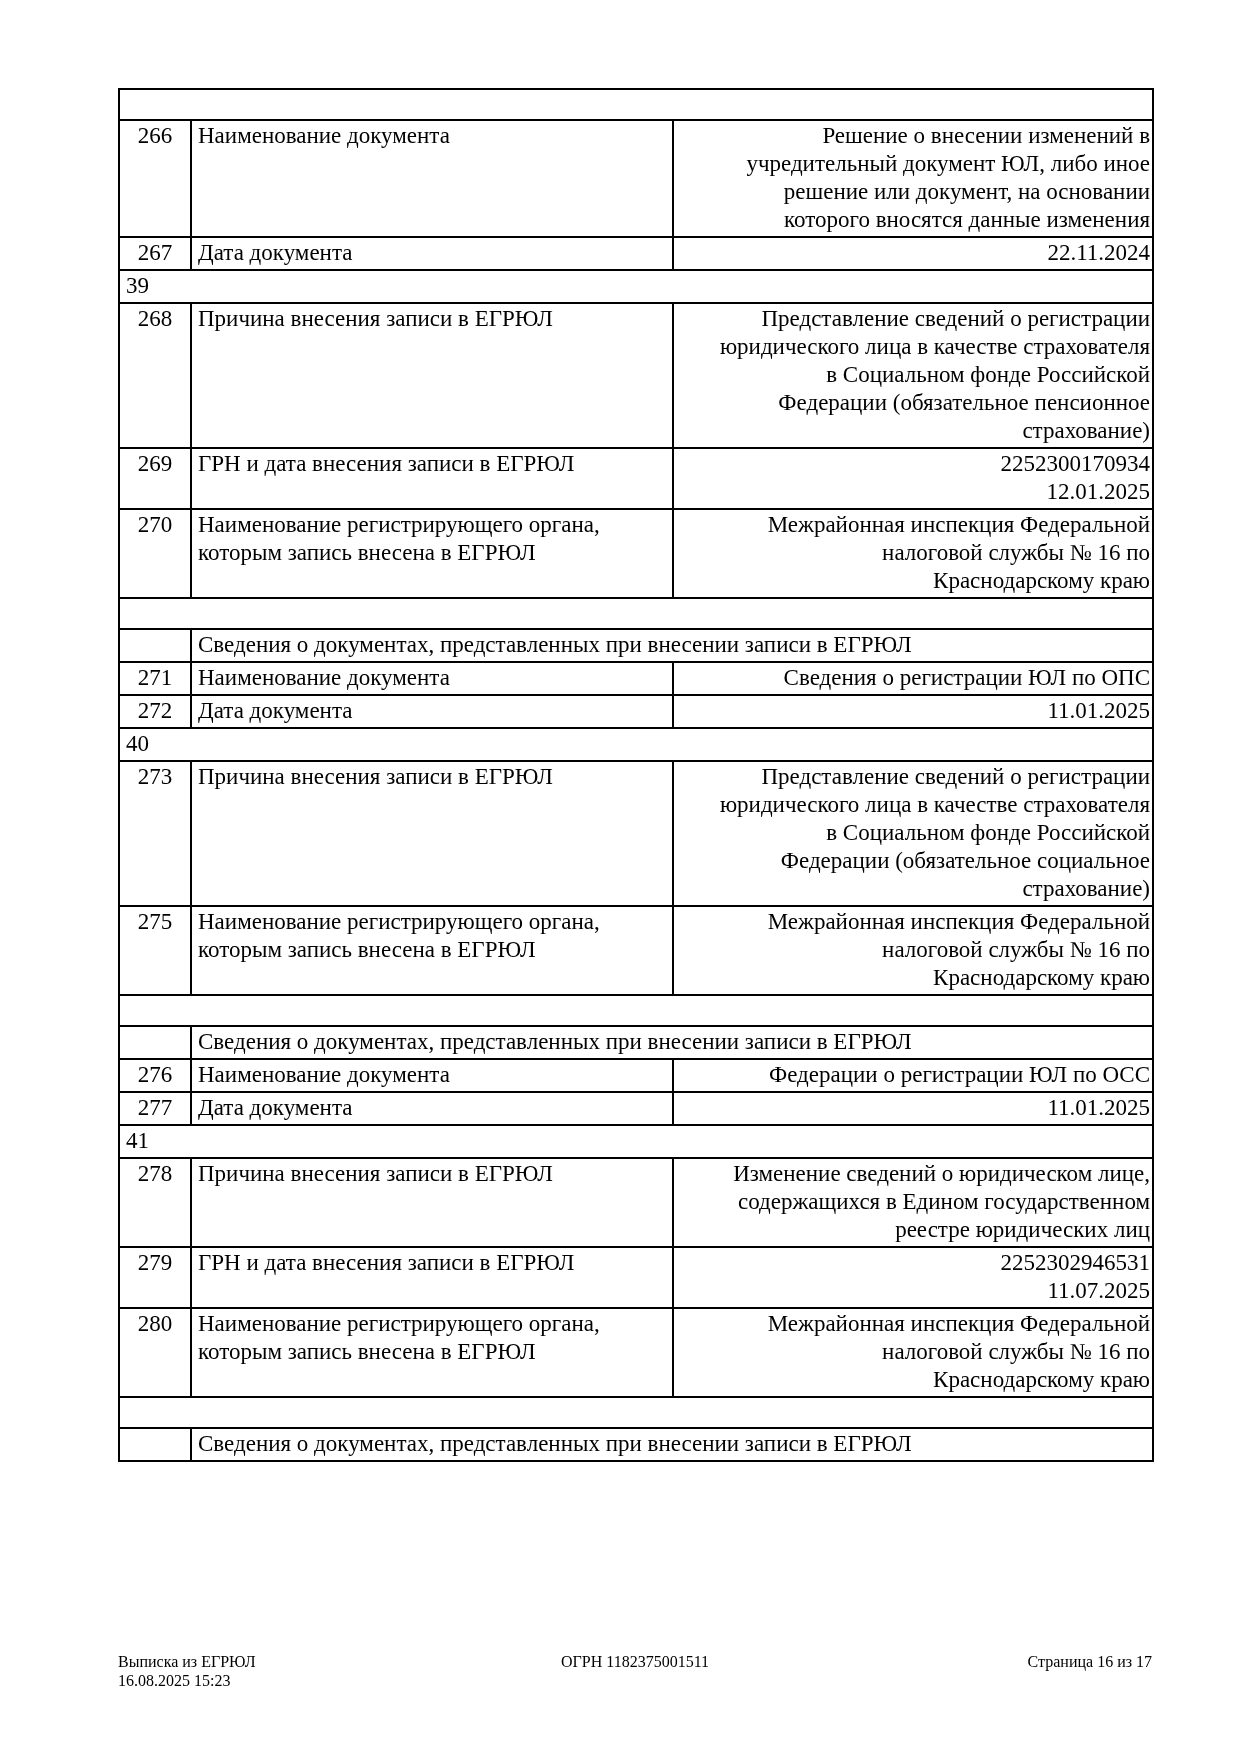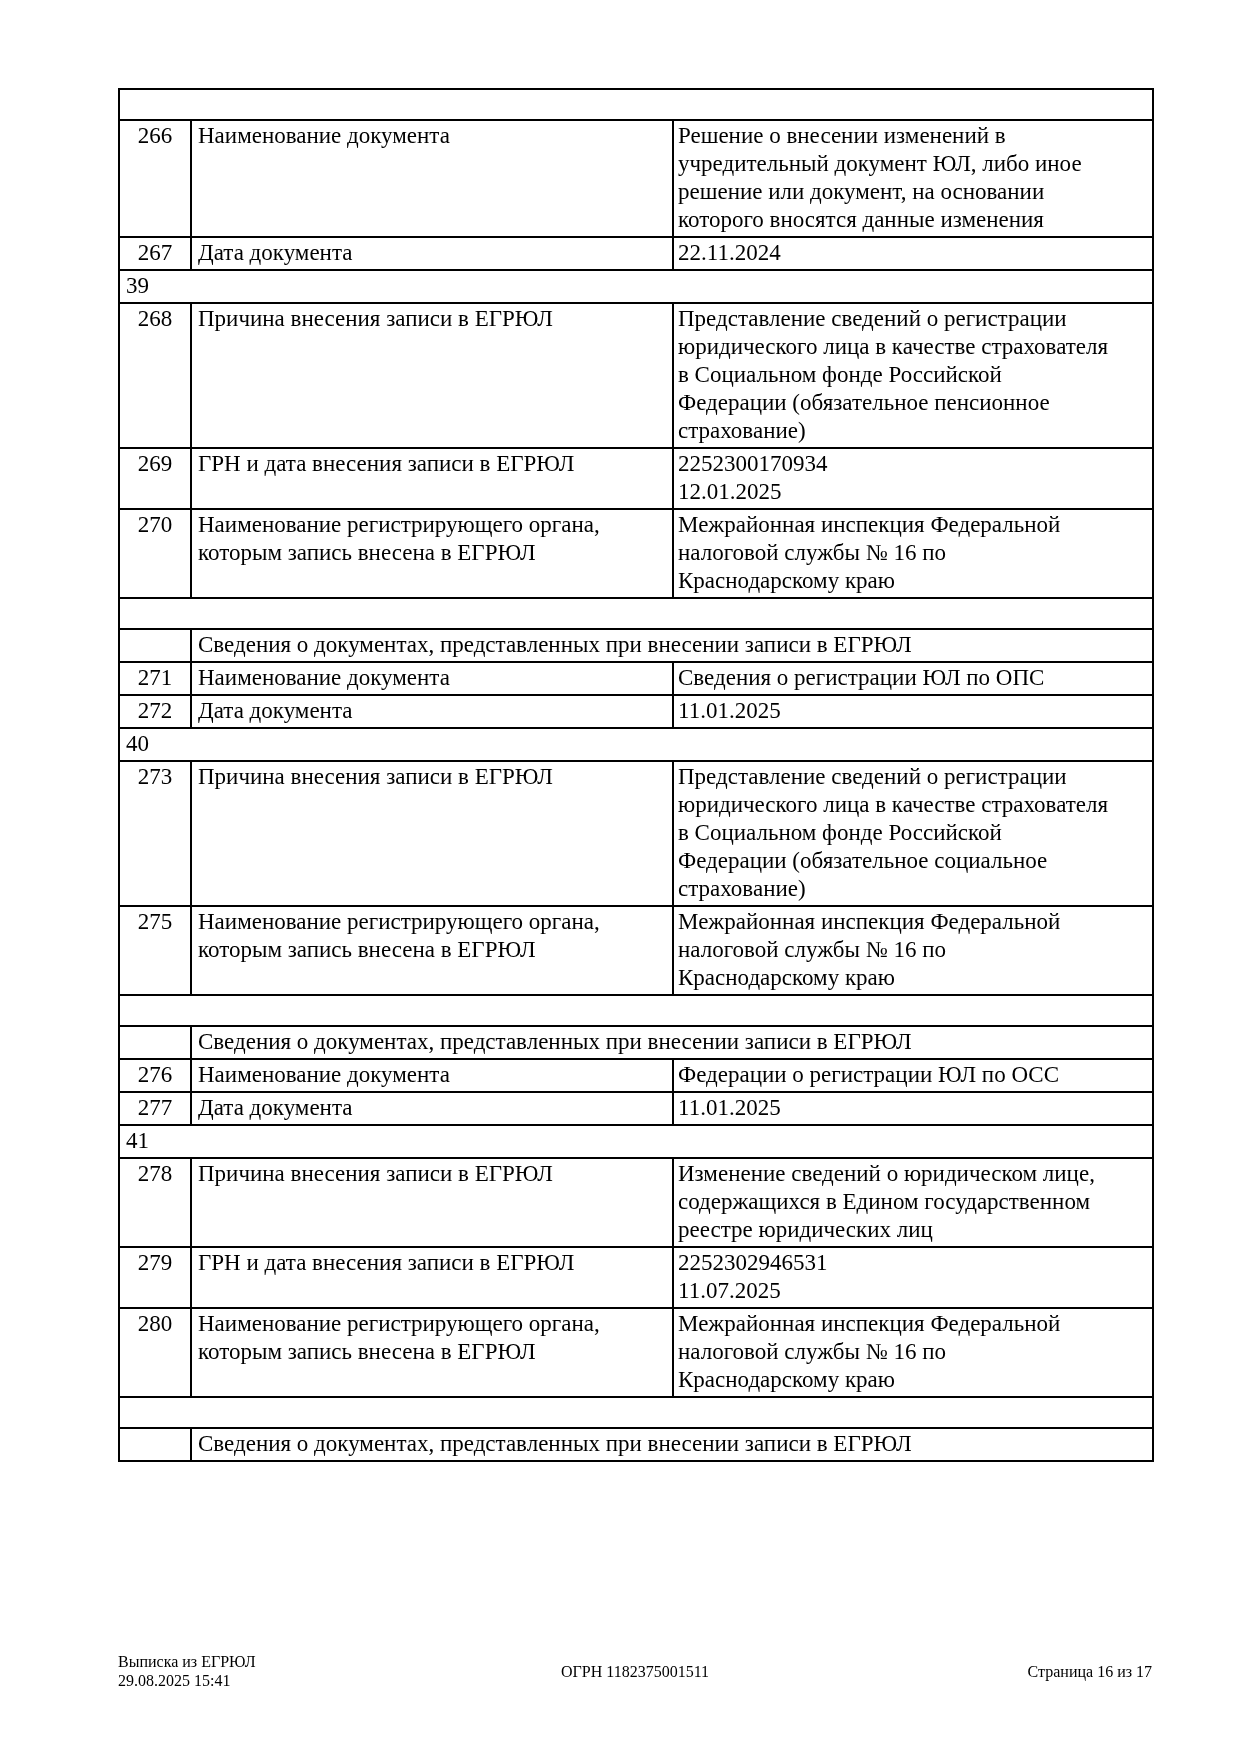--- a/index.html
+++ b/index.html
@@ -28,33 +28,33 @@
       line-height: 28px;
       padding: 1px 6px 2px 6px;
       white-space: pre-line;
       overflow: hidden;
     }
     .doc-table td.num {
       text-align: center;
       padding-left: 2px;
       padding-right: 2px;
     }
-    .doc-table td.value { padding-left: 4px; padding-right: 8px; }
+    .doc-table td.value { padding-left: 4px; padding-right: 2px; text-align: right; }
     .doc-table td.section {
       font-weight: normal;
     }
     .doc-table td.spacer-cell { height: 31px; }
     .page-footer {
       position: absolute;
       left: 118px;
       top: 1652px;
       width: 1034px;
       display: flex;
       justify-content: space-between;
-      align-items: center;
+      align-items: flex-start;
       font-size: 16px;
       line-height: 19px;
       gap: 30px;
     }
     .page-footer .f-left  { flex: 1; text-align: left; }
     .page-footer .f-center{ flex: 1; text-align: center; }
     .page-footer .f-right { flex: 1; text-align: right; }
   </style>
 </head>
 <body>
@@ -217,17 +217,17 @@
     <td class="num"></td>
     <td class="label" colspan="2">Сведения о документах, представленных при внесении записи в ЕГРЮЛ</td>
   </tr>
 
 </tbody>
 </table>
 
 <div class="page-footer">
   <div class="f-left">
     <div>Выписка из ЕГРЮЛ</div>
-    <div>29.08.2025 15:41</div>
+    <div>16.08.2025 15:23</div>
   </div>
   <div class="f-center">ОГРН 1182375001511</div>
   <div class="f-right">Страница 16 из 17</div>
 </div>
 
 </body></html>

